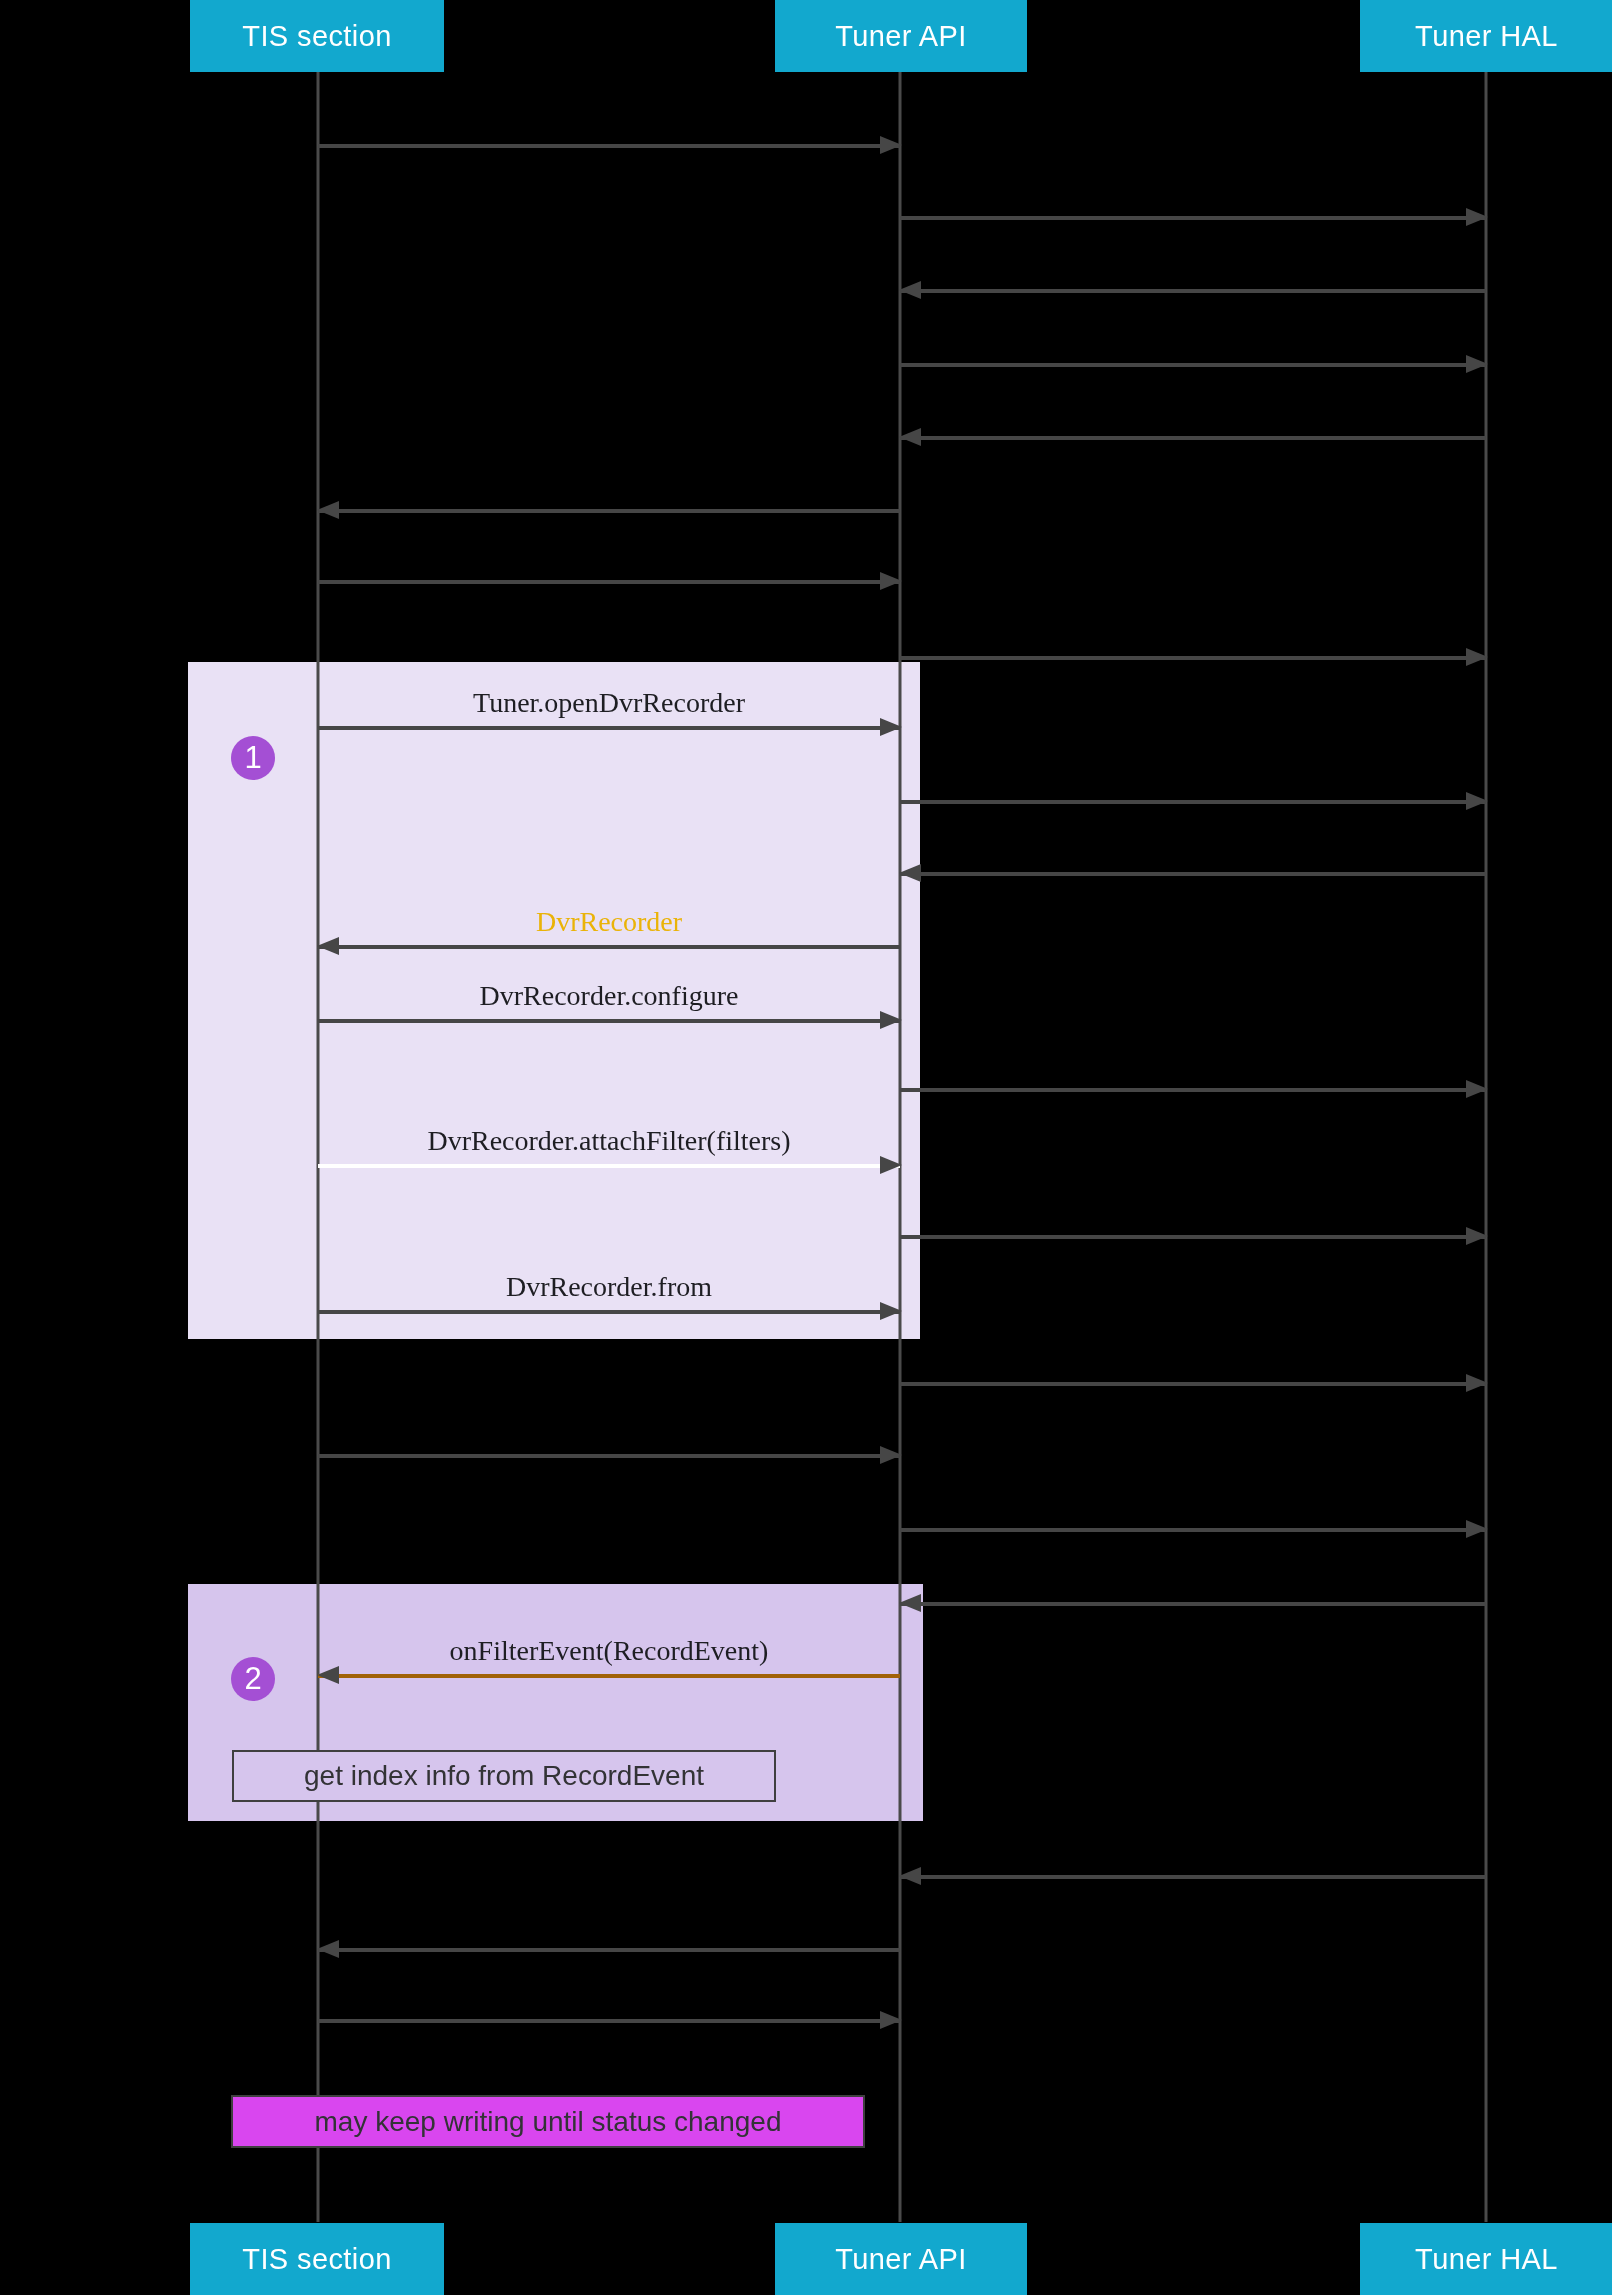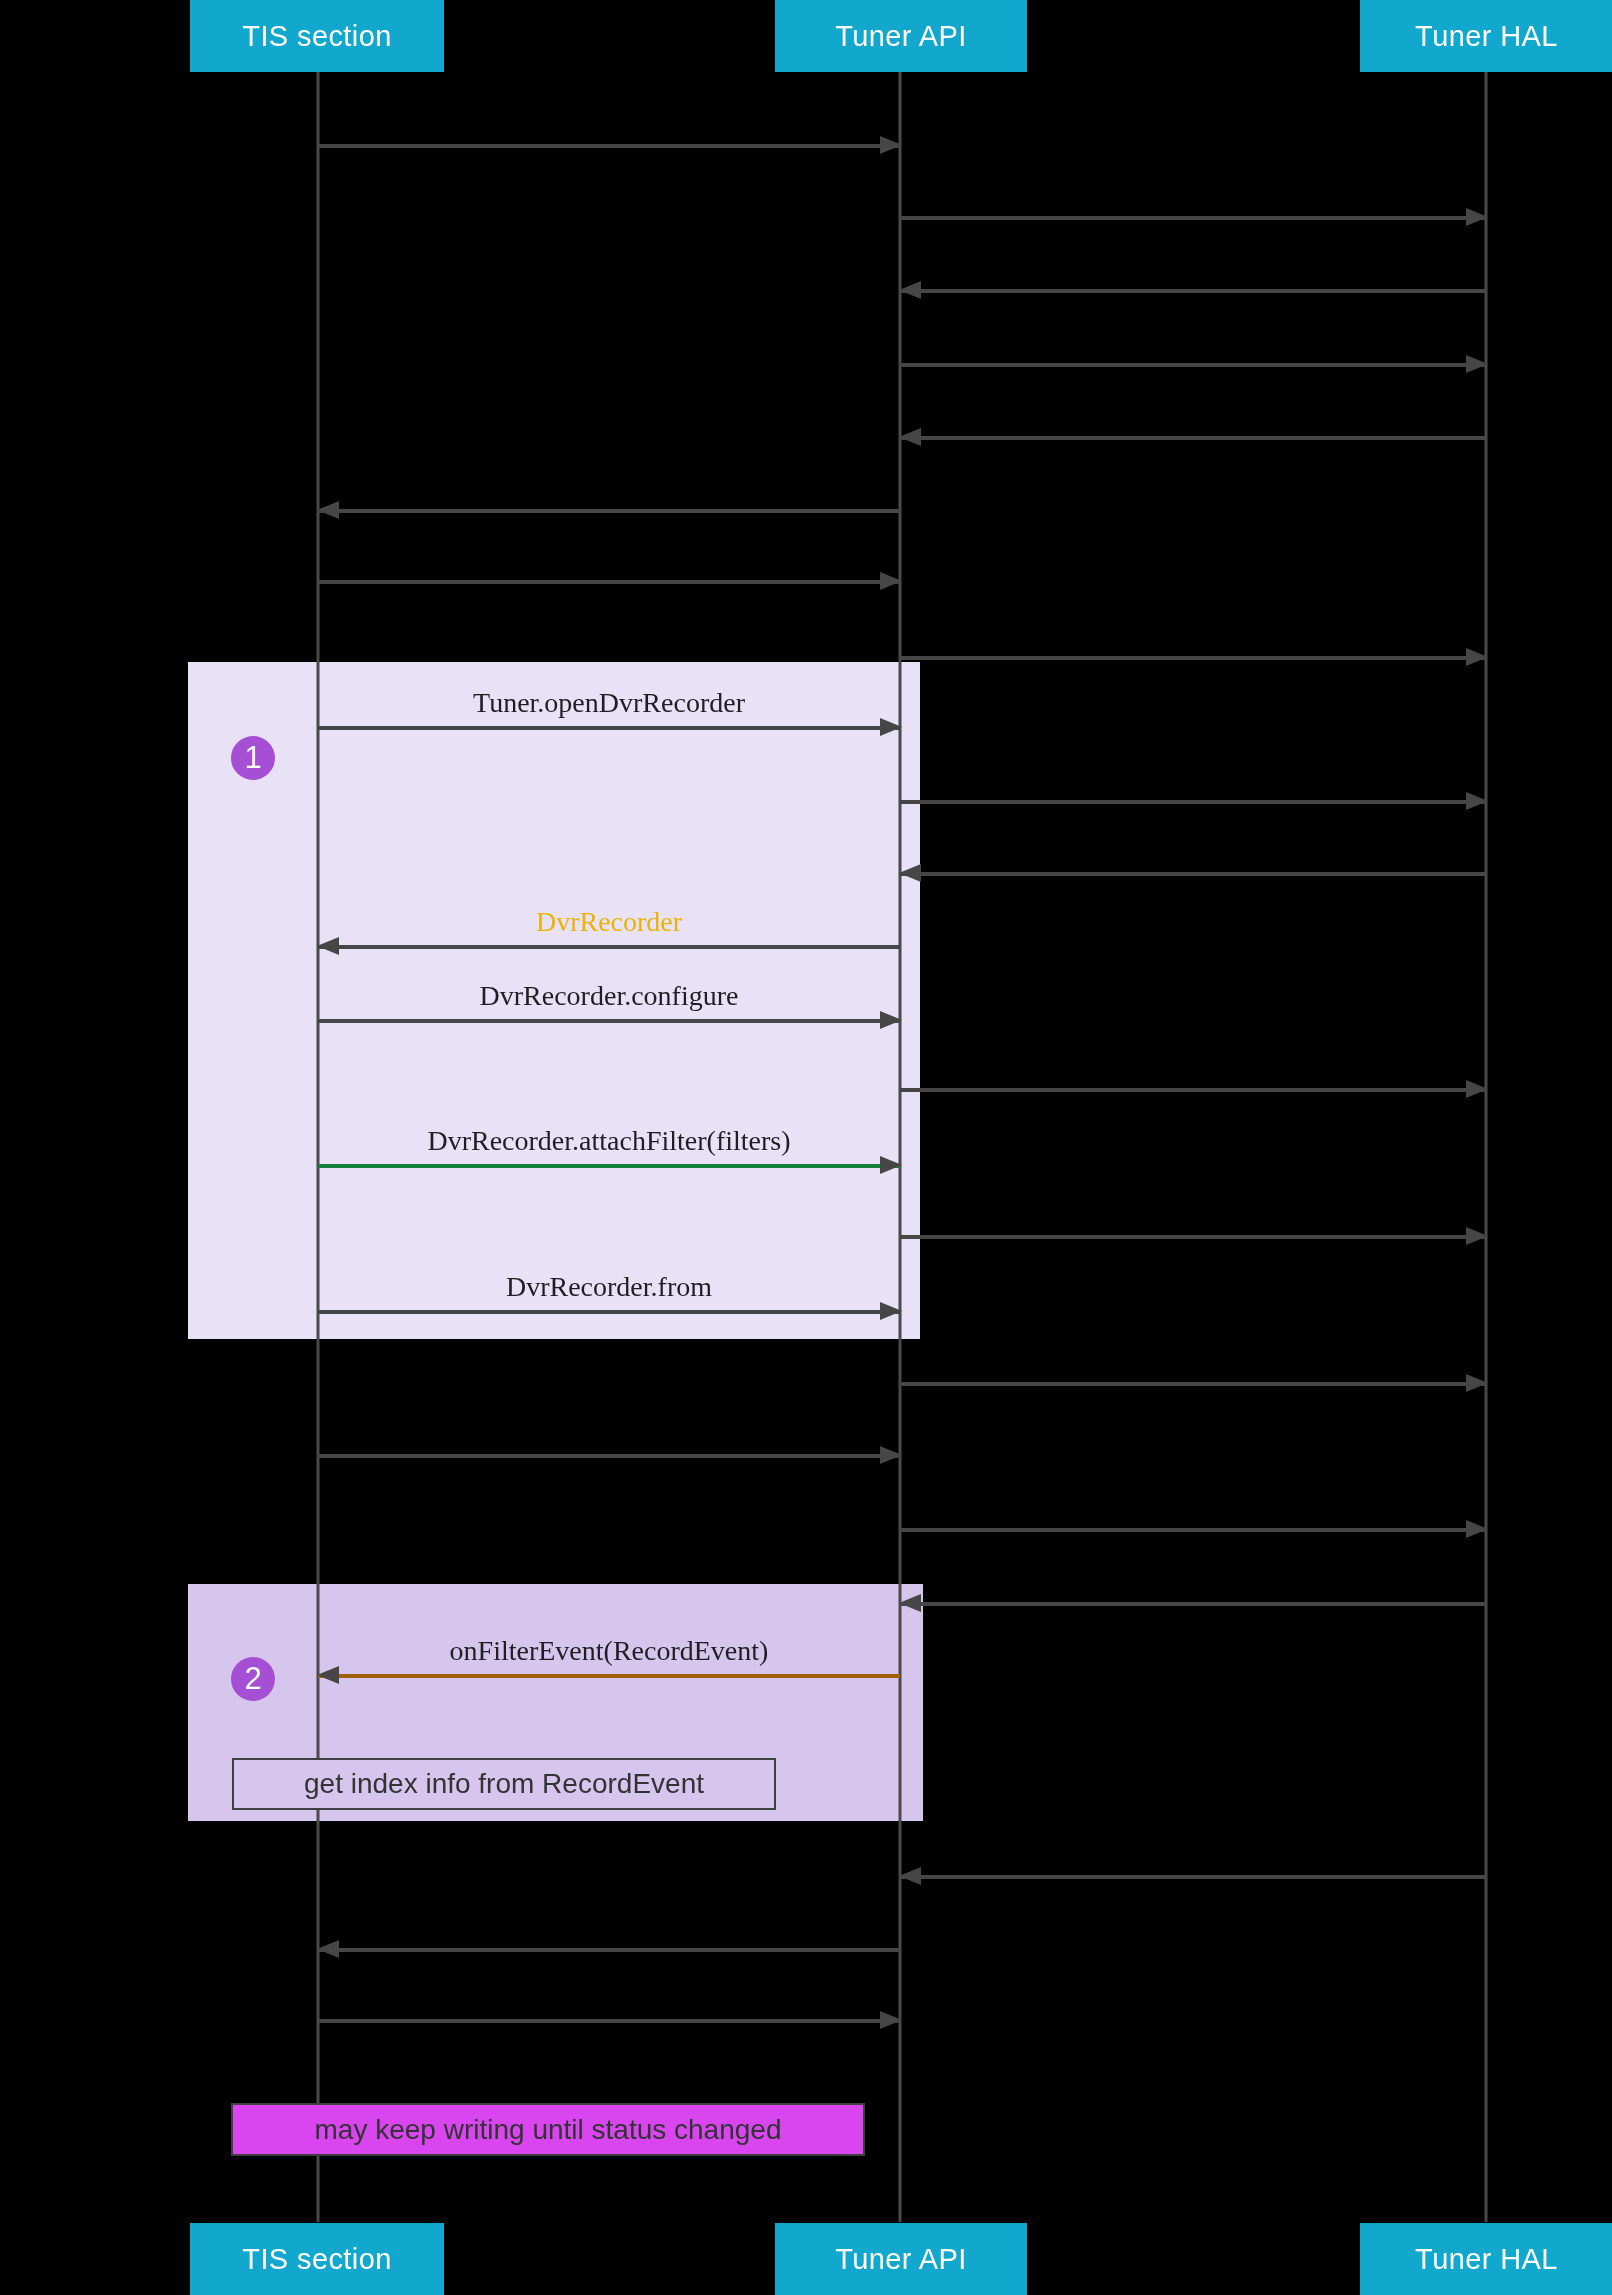--- a/index.html
+++ b/index.html
@@ -60,21 +60,20 @@
     font-family:Liberation Serif, serif;
   }
   .note{
     position:absolute;
     border:2.9px solid #3f3f3f;
     box-sizing:border-box;
     display:flex; align-items:center; justify-content:center;
     font-size:28px;
     color:#333336;
     white-space:nowrap;
-    margin-top:8px;
   }
 </style>
 </head>
 <body>
 
 <div id="canvas">
   <div class="layer" id="frames-layer">
       <div class="frame" style="left: 188px; top: 662px; width: 732px; height: 677px; background: rgb(233, 225, 245);"></div>
       <div class="badge" style="left: 231px; top: 736px; background: rgb(164, 79, 212); color: rgb(255, 255, 255);">1</div>
       <div class="frame" style="left: 188px; top: 1584px; width: 735px; height: 237px; background: rgb(214, 197, 237);"></div>
@@ -124,21 +123,21 @@
         <div class="head left" style="border-right: 22px solid rgb(70, 70, 70);"></div>
         <div class="label" style="color: #eab308;">DvrRecorder</div>
       </div>
       <div class="msg" style="left: 318px; top: 1019px; width: 582px; background: rgb(70, 70, 70);">
         <div class="head right" style="border-left: 22px solid rgb(70, 70, 70);"></div>
         <div class="label" style="color: rgb(30, 30, 35);">DvrRecorder.configure</div>
       </div>
       <div class="msg" style="left: 900px; top: 1088px; width: 586px; background: rgb(70, 70, 70);">
         <div class="head right" style="border-left: 22px solid rgb(70, 70, 70);"></div>
       </div>
-      <div class="msg" style="left: 318px; top: 1164px; width: 582px; background: #15803d;">
+      <div class="msg" style="left: 318px; top: 1164px; width: 582px; background: #ffffff;">
         <div class="head right" style="border-left: 22px solid rgb(70, 70, 70);"></div>
         <div class="label" style="color: rgb(30, 30, 35);">DvrRecorder.attachFilter(filters)</div>
       </div>
       <div class="msg" style="left: 900px; top: 1235px; width: 586px; background: rgb(70, 70, 70);">
         <div class="head right" style="border-left: 22px solid rgb(70, 70, 70);"></div>
       </div>
       <div class="msg" style="left: 318px; top: 1310px; width: 582px; background: rgb(70, 70, 70);">
         <div class="head right" style="border-left: 22px solid rgb(70, 70, 70);"></div>
         <div class="label" style="color: rgb(30, 30, 35);">DvrRecorder.from</div>
       </div>

